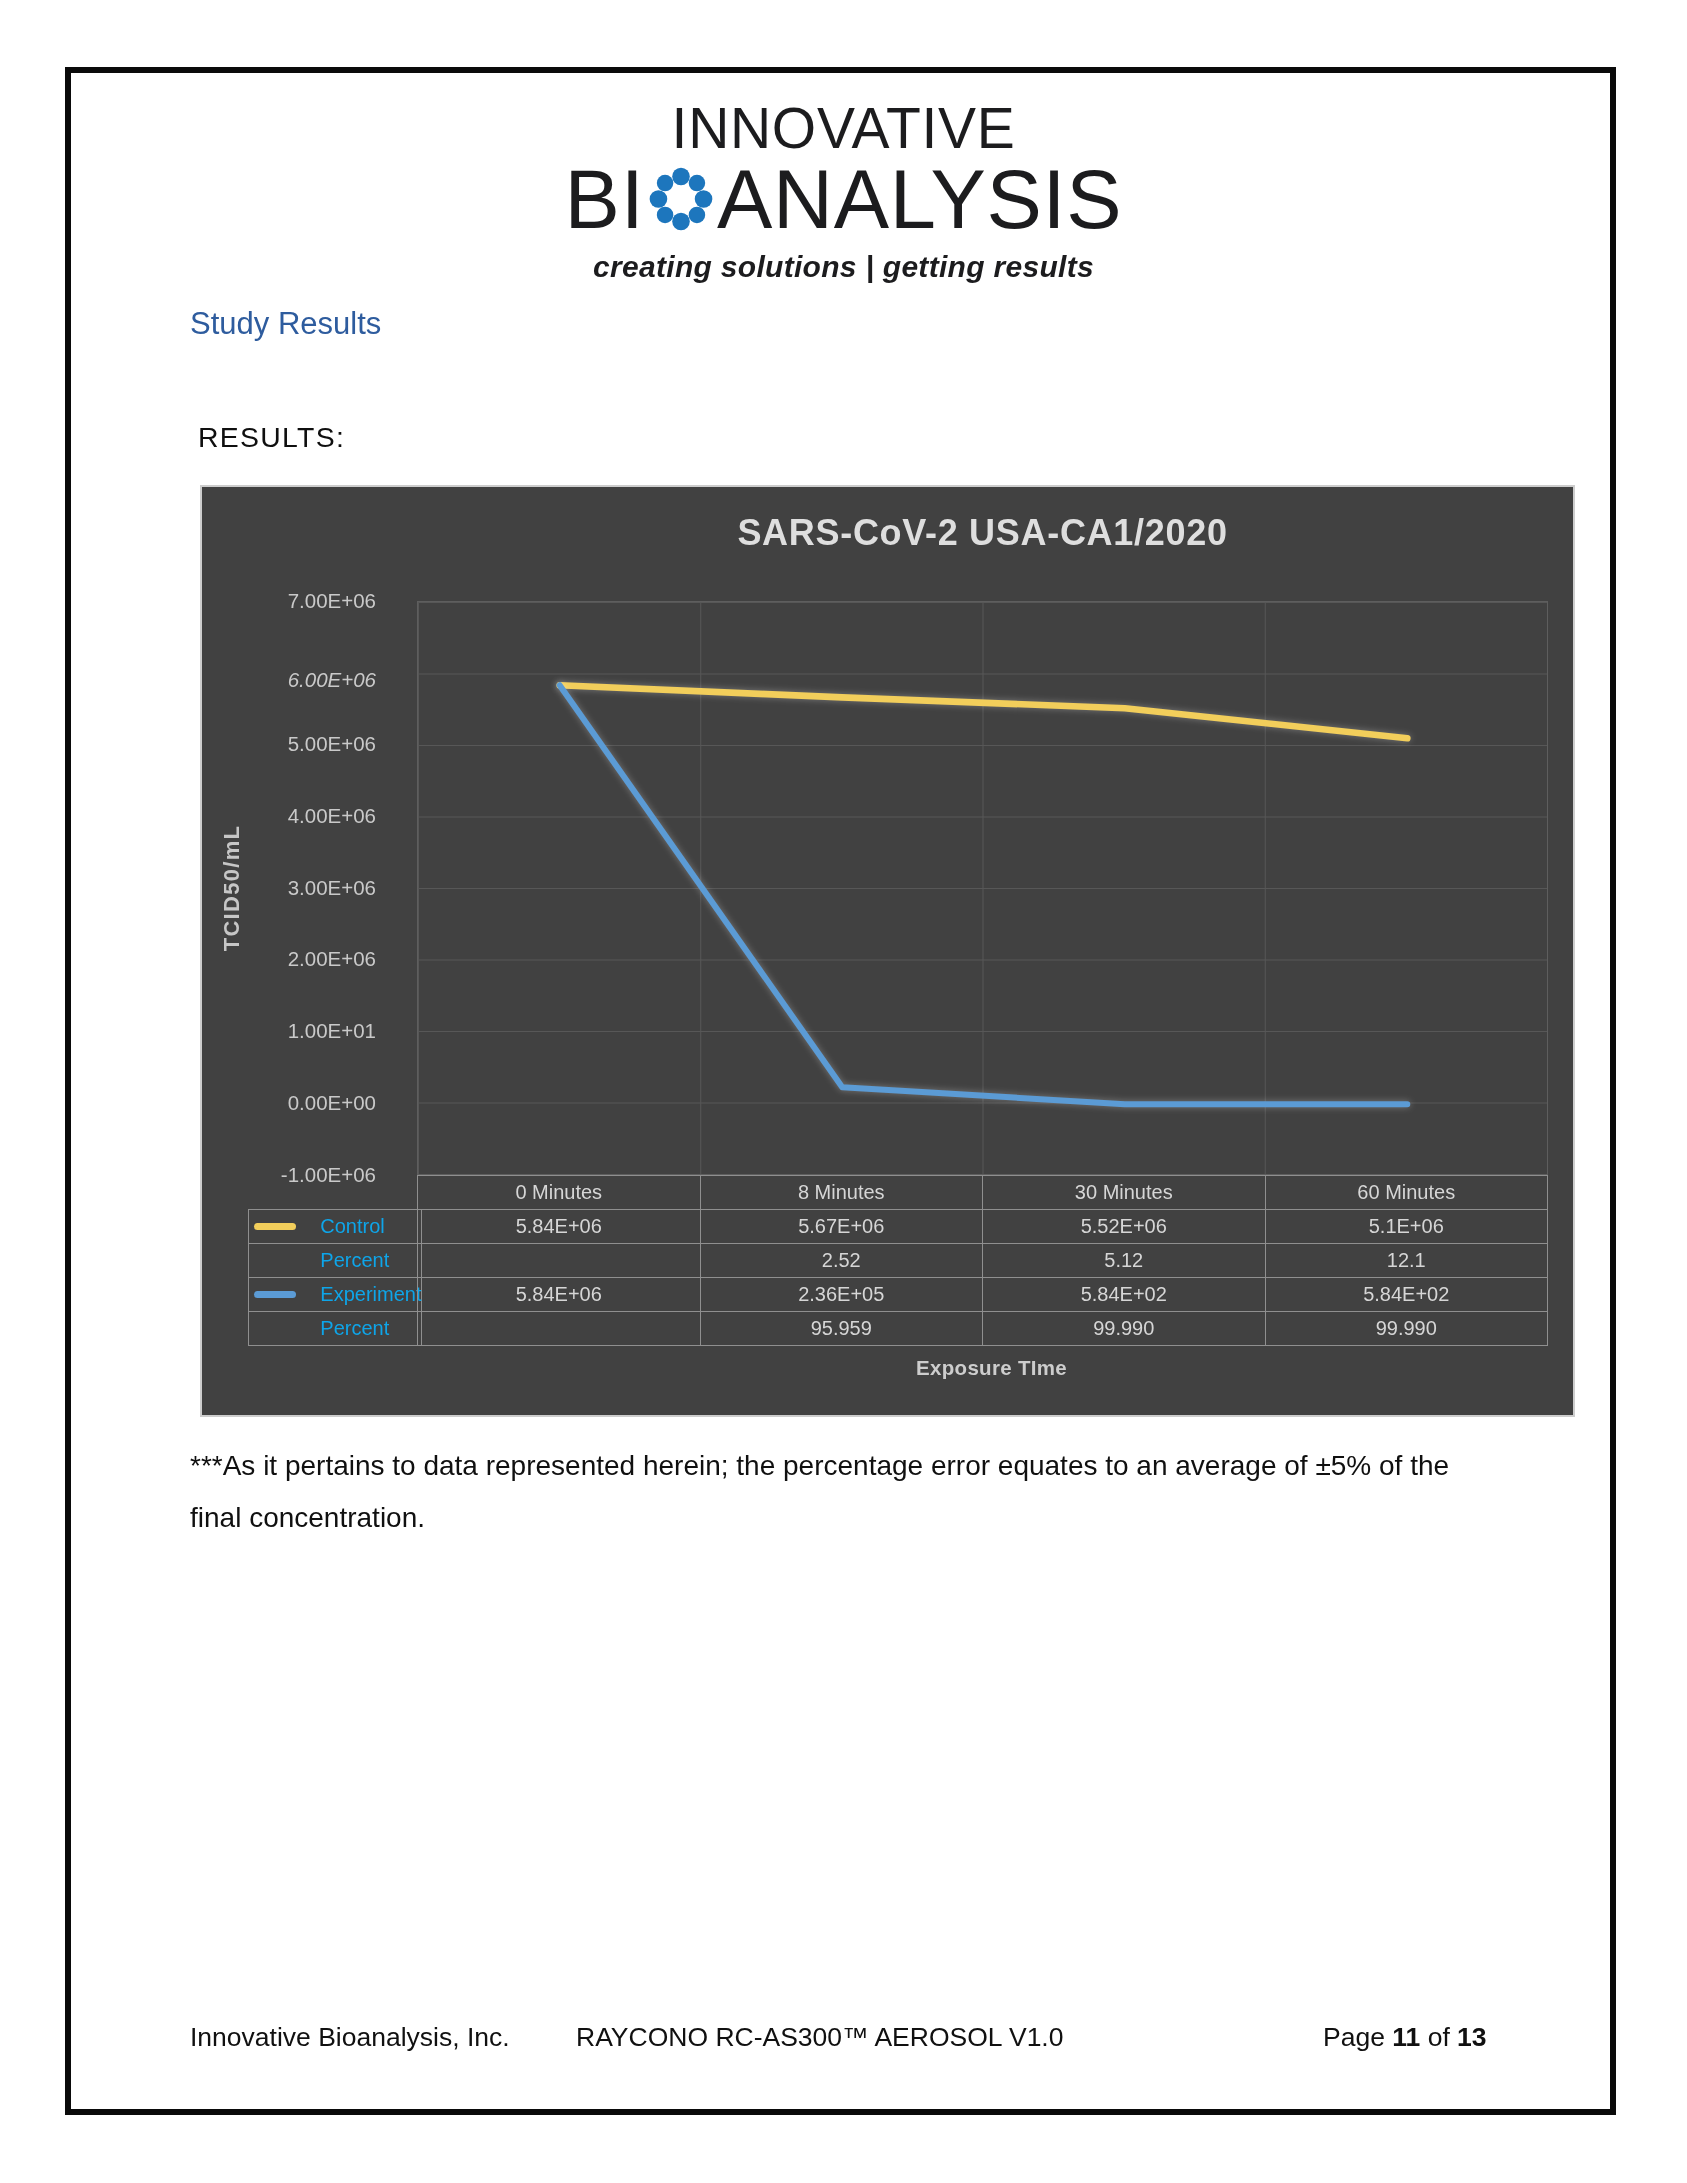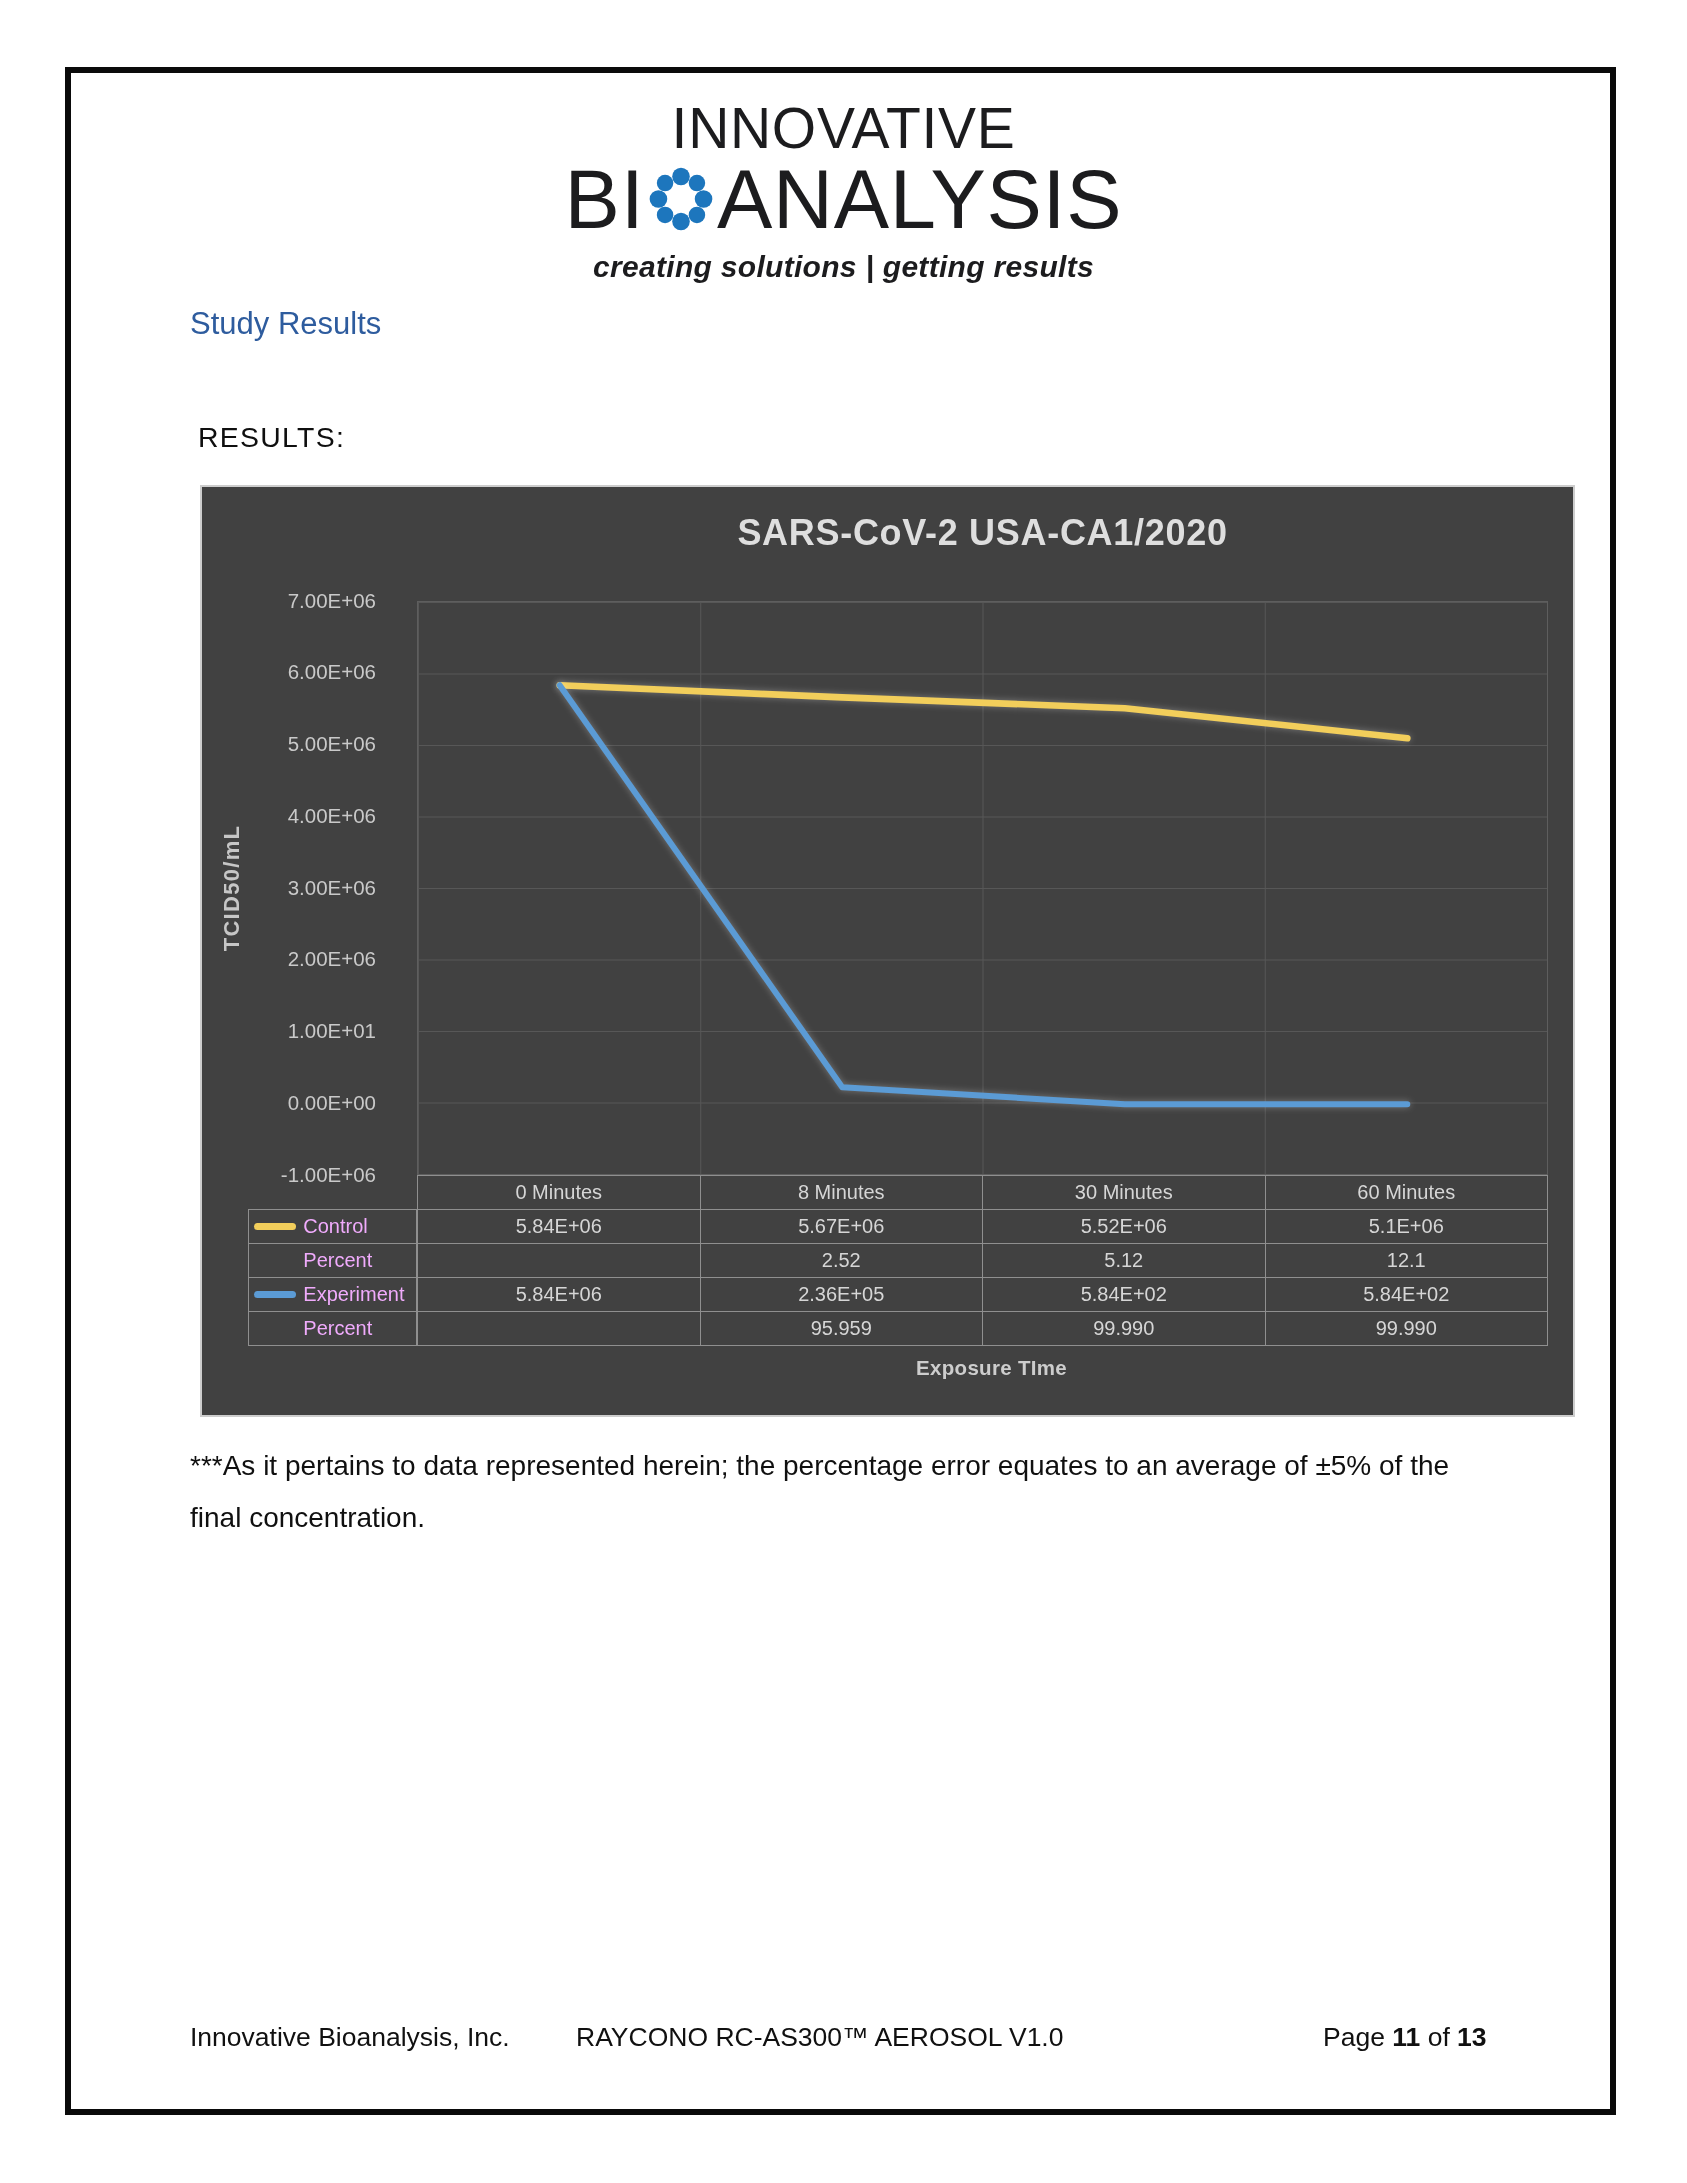--- a/index.html
+++ b/index.html
@@ -59,22 +59,22 @@
     display:flex;align-items:center;justify-content:center;
     font-size:20px;color:#d6d6d6;overflow:hidden;
   }
   .label-grid{
     position:absolute;left:46px;top:722px;width:169px;display:grid;
     grid-template-columns:1fr;grid-auto-rows:34px;
     border-top:1.3px solid #8f8f8f;border-left:1.3px solid #8f8f8f;box-sizing:border-box;
   }
   .lcell{
     border-right:1.3px solid #8f8f8f;border-bottom:1.3px solid #8f8f8f;
-    display:flex;align-items:center;gap:7px;padding-left:5.3px;
-    font-size:20px;color:#f0abfc;box-sizing:border-box;
+    display:flex;align-items:center;gap:24px;padding-left:5.3px;
+    font-size:20px;color:#0ea5e9;box-sizing:border-box;
   }
   .swatch{width:42px;height:6.6px;border-radius:4px;flex:none;}
   .x-axis-title{position:absolute;left:224px;width:1131px;top:869px;text-align:center;
     font-size:20.5px;font-weight:bold;color:#cdcdcd;letter-spacing:0.3px;}
 
   
   .notes{left:190px;top:1440px;width:1283px;font-size:28px;line-height:52px;color:#101010;}
   .notes p{margin:0;}
   .notes p + p{margin-top:32px;}
 
@@ -108,21 +108,21 @@
 </div>
 
 <div class="abs heading">Study Results</div>
 <div class="abs results-label">RESULTS:</div>
 
 <div class="abs chart">
   <div class="chart-title">SARS-CoV-2 USA-CA1/2020</div>
   <div class="y-axis-title">TCID50/mL</div>
   <div class="yticks">
       <div class="ytick" style="top: 101px;">7.00E+06</div>
-      <div class="ytick" style="top: 172px;">6.00E+06</div>
+      <div class="ytick" style="top: 180px; font-style: italic;">6.00E+06</div>
       <div class="ytick" style="top: 244px;">5.00E+06</div>
       <div class="ytick" style="top: 316px;">4.00E+06</div>
       <div class="ytick" style="top: 388px;">3.00E+06</div>
       <div class="ytick" style="top: 459px;">2.00E+06</div>
       <div class="ytick" style="top: 531px;">1.00E+01</div>
       <div class="ytick" style="top: 603px;">0.00E+00</div>
       <div class="ytick" style="top: 675px;">-1.00E+06</div>
     </div>
   <div class="plot">
     <svg viewBox="0 0 1709 868" width="1131" height="574">

